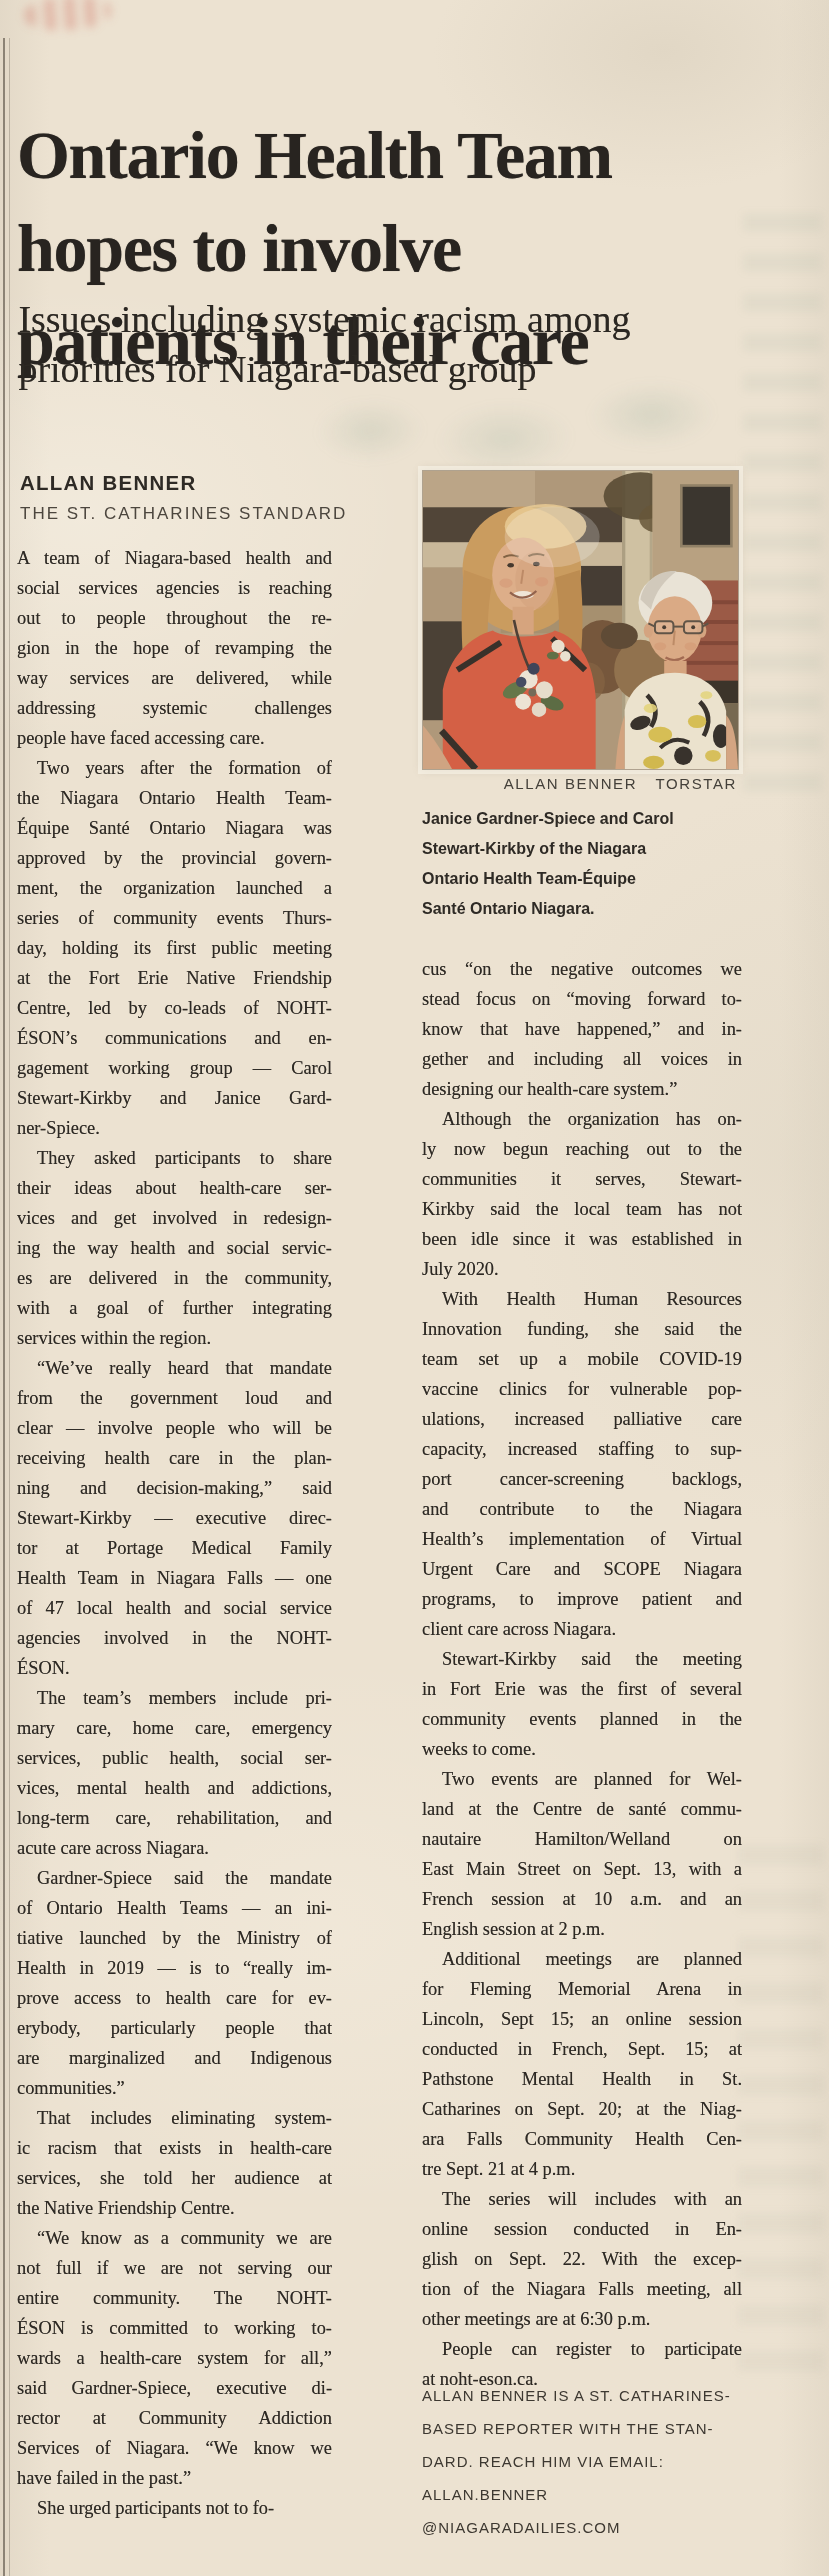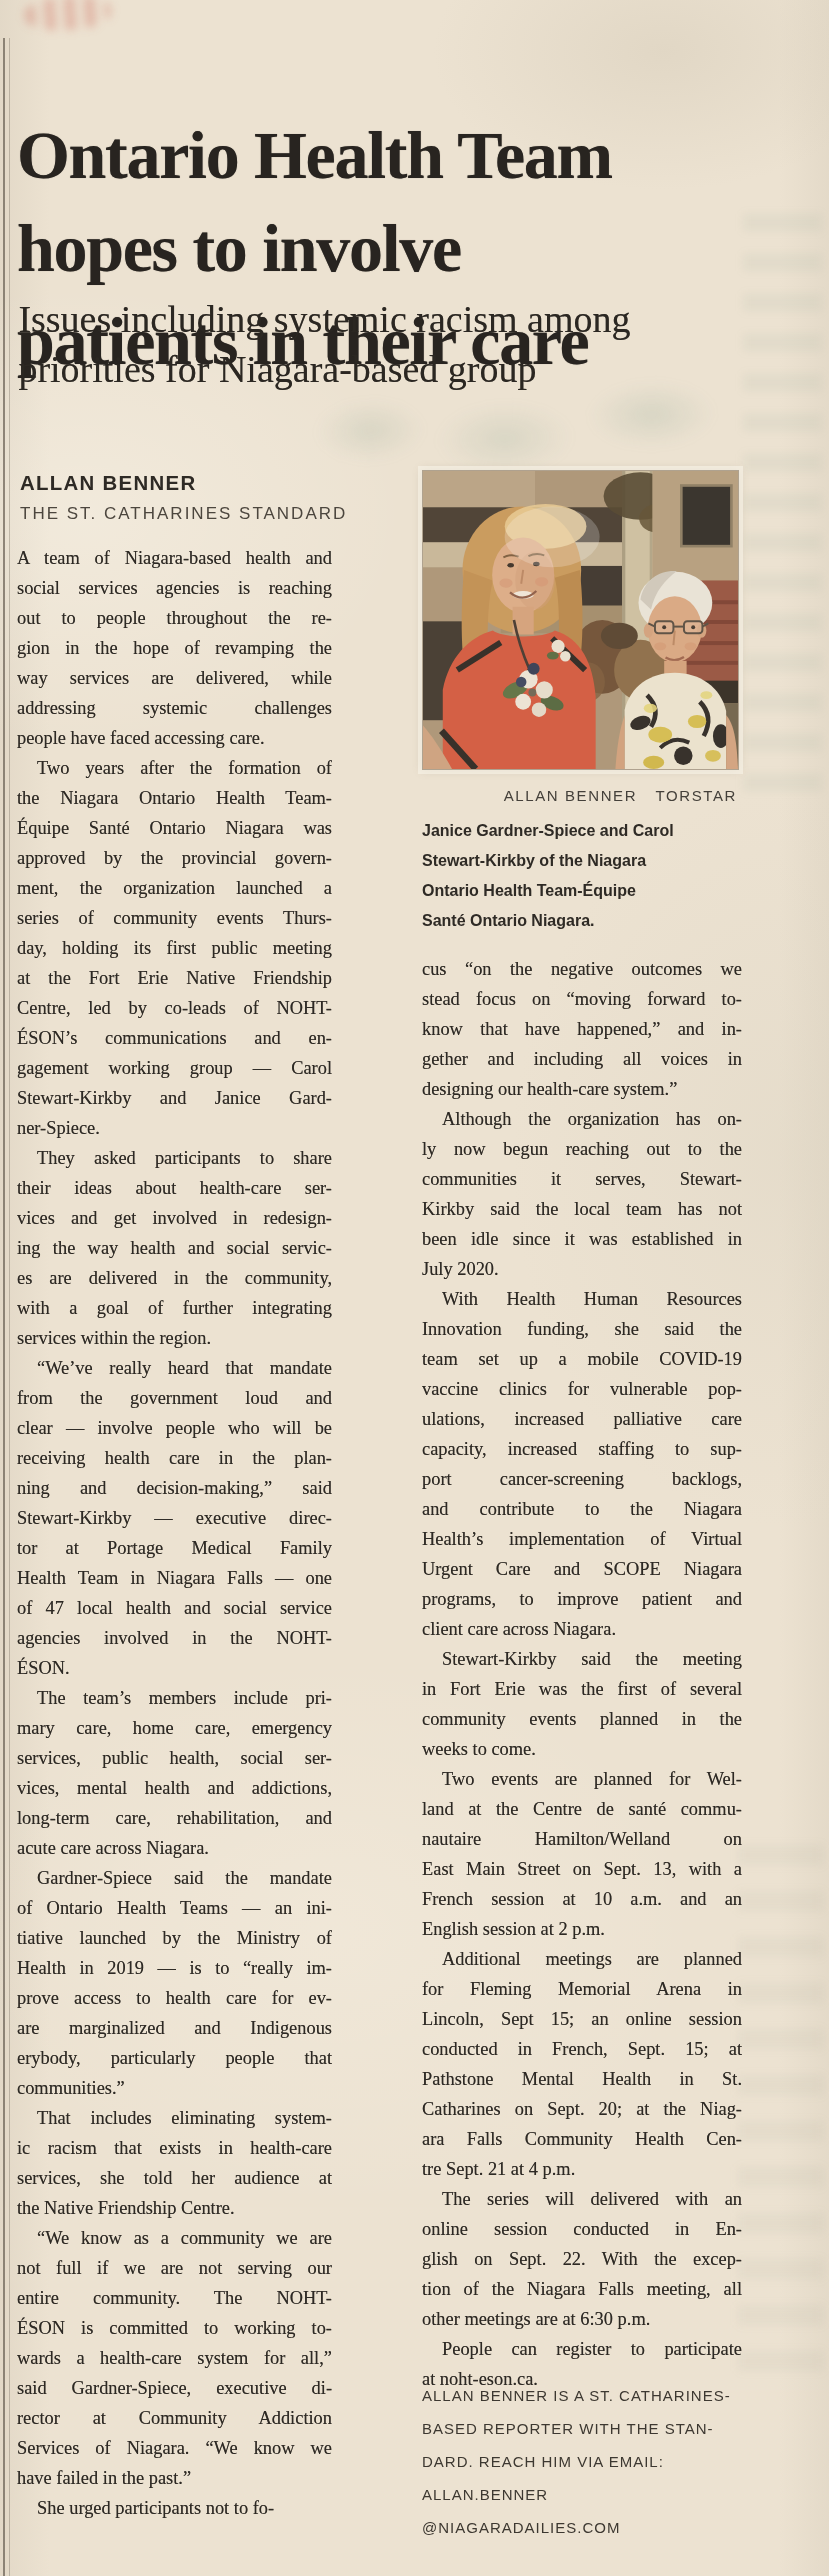--- a/index.html
+++ b/index.html
@@ -50,21 +50,21 @@
   .col-left{left:17px;top:543px;width:315px;}
   .col-right{left:422px;top:954px;width:320px;}
   .bline{line-height:30px;text-align:justify;text-align-last:justify;}
   .bline.final{text-align-last:left;}
   .para.indent .bline:first-child{text-indent:20px;}
 
   .photo-figure{position:absolute;left:422px;top:470px;width:315px;}
   .photo{display:block;width:315px;height:298px;
     border:0.7px solid rgba(125,110,90,.55);
     box-shadow:0 0 0 4px rgba(248,242,230,.65), 0 0 9.2px rgba(120,105,85,.25);}
-  .photo-credit{margin-top:17px;text-align:right;
+  .photo-credit{margin-top:5px;text-align:right;
     font-family:"Liberation Sans","DejaVu Sans",sans-serif;
     font-size:15px;letter-spacing:1.6px;color:#44403a;}
   .photo-credit .agency{margin-left:18.4px;}
   .photo-caption{margin-top:12px;
     font-family:"Liberation Sans","DejaVu Sans",sans-serif;
     font-weight:700;font-size:16px;color:#2e2a25;}
   .photo-caption .gline{line-height:30px;}
 
   .tagline{position:absolute;left:422px;top:2379px;width:320px;
     font-family:"Liberation Sans","DejaVu Sans",sans-serif;
@@ -153,22 +153,22 @@
         <div class="bline">vices, mental health and addictions,</div>
         <div class="bline">long-term care, rehabilitation, and</div>
         <div class="bline final">acute care across Niagara.</div>
       </div>
       <div class="para indent">
         <div class="bline">Gardner-Spiece said the mandate</div>
         <div class="bline">of Ontario Health Teams — an ini-</div>
         <div class="bline">tiative launched by the Ministry of</div>
         <div class="bline">Health in 2019 — is to “really im-</div>
         <div class="bline">prove access to health care for ev-</div>
+        <div class="bline">erybody, particularly people that</div>
         <div class="bline">are marginalized and Indigenous</div>
-        <div class="bline">erybody, particularly people that</div>
         <div class="bline final">communities.”</div>
       </div>
       <div class="para indent">
         <div class="bline">That includes eliminating system-</div>
         <div class="bline">ic racism that exists in health-care</div>
         <div class="bline">services, she told her audience at</div>
         <div class="bline final">the Native Friendship Centre.</div>
       </div>
       <div class="para indent">
         <div class="bline">“We know as a community we are</div>
@@ -351,21 +351,21 @@
         <div class="bline">Additional meetings are planned</div>
         <div class="bline">for Fleming Memorial Arena in</div>
         <div class="bline">Lincoln, Sept 15; an online session</div>
         <div class="bline">conducted in French, Sept. 15; at</div>
         <div class="bline">Pathstone Mental Health in St.</div>
         <div class="bline">Catharines on Sept. 20; at the Niag-</div>
         <div class="bline">ara Falls Community Health Cen-</div>
         <div class="bline final">tre Sept. 21 at 4 p.m.</div>
       </div>
       <div class="para indent">
-        <div class="bline">The series will delivered with an</div>
+        <div class="bline">The series will includes with an</div>
         <div class="bline">online session conducted in En-</div>
         <div class="bline">glish on Sept. 22. With the excep-</div>
         <div class="bline">tion of the Niagara Falls meeting, all</div>
         <div class="bline final">other meetings are at 6:30 p.m.</div>
       </div>
       <div class="para indent">
         <div class="bline">People can register to participate</div>
         <div class="bline final">at noht-eson.ca.</div>
       </div>
     </div>

